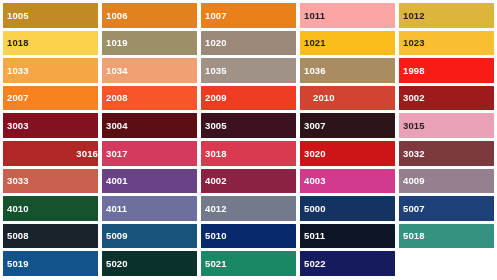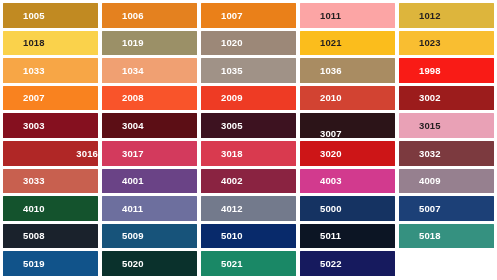--- a/index.html
+++ b/index.html
@@ -30,21 +30,21 @@
     position: relative;
     display: flex;
     align-items: center;
     overflow: hidden;
     border-radius: 0.5px;
   }
   .swatch-label {
     font-size: 9.5px;
     font-weight: bold;
     letter-spacing: 0.15px;
-    padding-left: 20px;
+    padding-left: 4px;
     line-height: 1;
     white-space: nowrap;
     user-select: none;
   }
 </style>
 </head>
 <body>
 
 <div id="swatch-grid" style="background: rgb(255, 255, 255); grid-template-columns: repeat(5, 1fr); grid-template-rows: repeat(10, 1fr);">
     <div class="swatch" style="background: rgb(193, 138, 34);">
@@ -95,35 +95,35 @@
     <div class="swatch" style="background: rgb(249, 130, 31);">
       <span class="swatch-label" style="color: rgb(255, 255, 255);">2007</span>
     </div>
     <div class="swatch" style="background: rgb(249, 84, 42);">
       <span class="swatch-label" style="color: rgb(255, 255, 255);">2008</span>
     </div>
     <div class="swatch" style="background: rgb(238, 59, 36);">
       <span class="swatch-label" style="color: rgb(255, 255, 255);">2009</span>
     </div>
     <div class="swatch" style="background: rgb(210, 67, 50);">
-      <span class="swatch-label" style="color: rgb(255, 255, 255);">2010</span>
+      <span class="swatch-label" style="color: rgb(255, 255, 255); margin-left: 9px;">2010</span>
     </div>
     <div class="swatch" style="background: rgb(156, 28, 28);">
       <span class="swatch-label" style="color: rgb(255, 255, 255);">3002</span>
     </div>
     <div class="swatch" style="background: rgb(133, 16, 31);">
       <span class="swatch-label" style="color: rgb(255, 255, 255); text-align: right;">3003</span>
     </div>
     <div class="swatch" style="background: rgb(92, 14, 21);">
       <span class="swatch-label" style="color: rgb(255, 255, 255);">3004</span>
     </div>
     <div class="swatch" style="background: rgb(61, 18, 32);">
       <span class="swatch-label" style="color: rgb(255, 255, 255);">3005</span>
     </div>
-    <div class="swatch" style="background: rgb(44, 20, 24); align-items: flex-end;">
+    <div class="swatch" style="background: rgb(44, 20, 24);">
       <span class="swatch-label" style="color: rgb(255, 255, 255);">3007</span>
     </div>
     <div class="swatch" style="background: rgb(233, 161, 182);">
       <span class="swatch-label" style="color: rgb(35, 31, 32);">3015</span>
     </div>
     <div class="swatch" style="background: rgb(176, 39, 38); justify-content: flex-end;">
       <span class="swatch-label" style="color: rgb(255, 255, 255);">3016</span>
     </div>
     <div class="swatch" style="background: rgb(211, 58, 93);">
       <span class="swatch-label" style="color: rgb(255, 255, 255);">3017</span>

